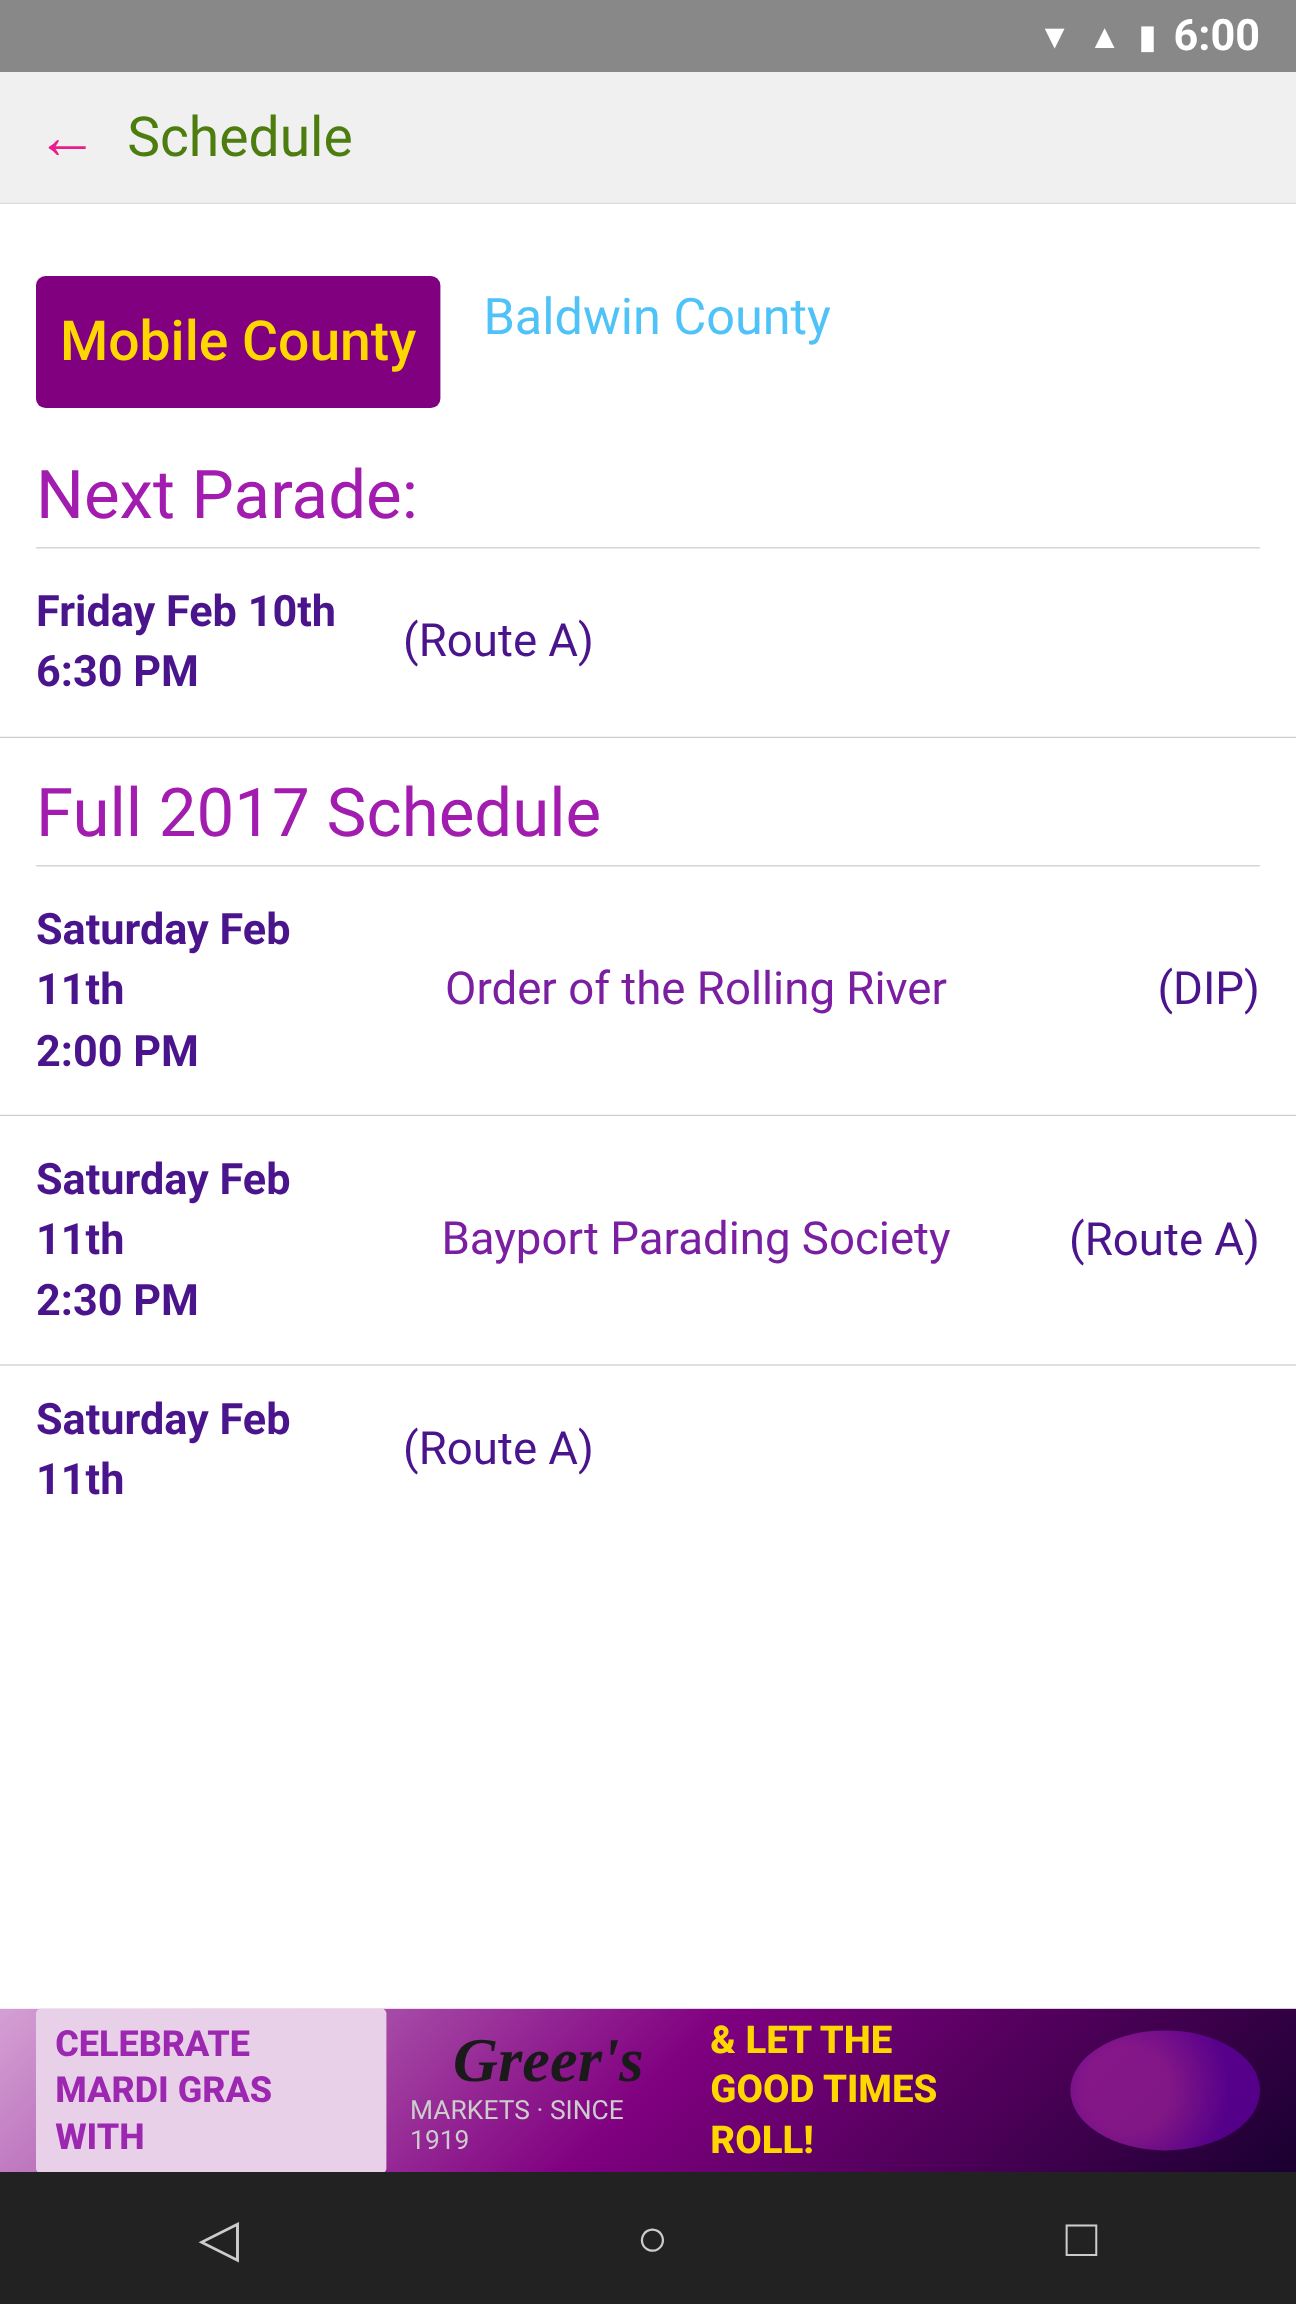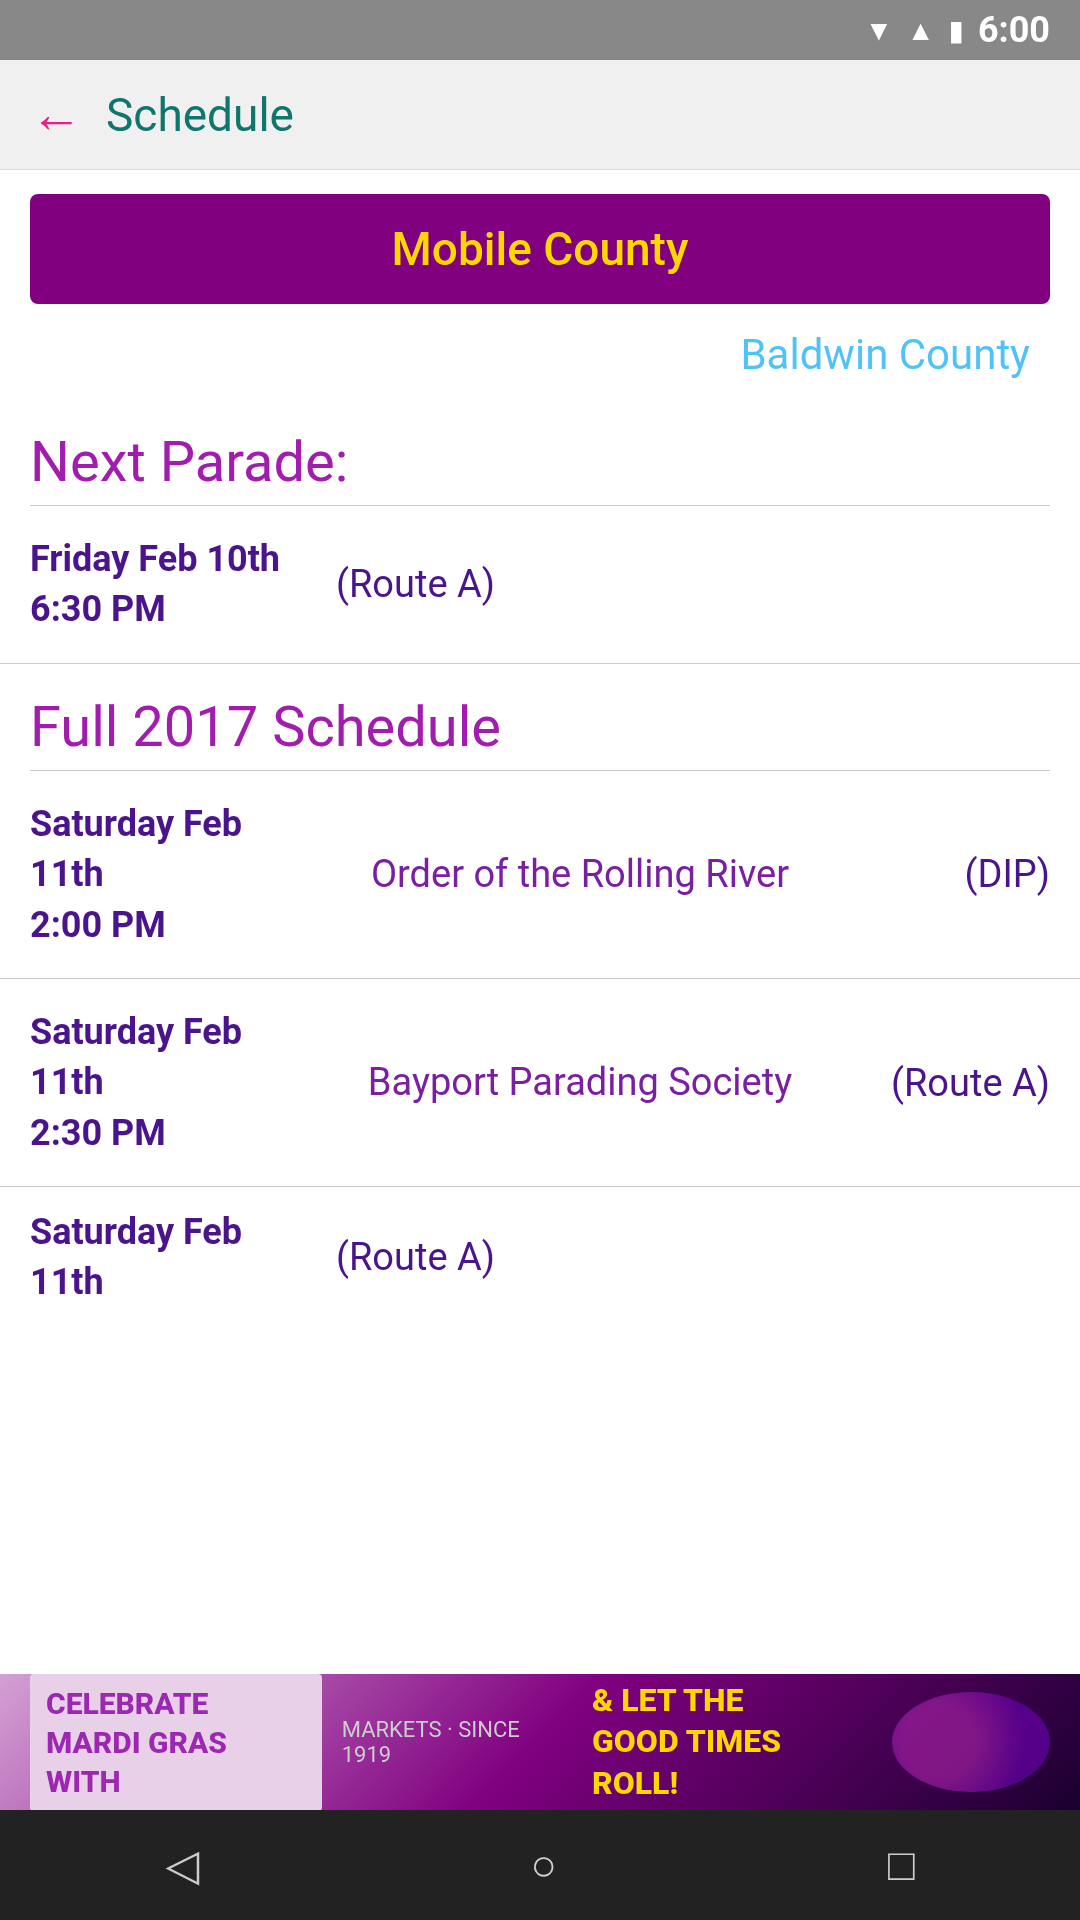--- a/index.html
+++ b/index.html
@@ -50,36 +50,37 @@
     .back-btn {
       color: #e91e8c;
       font-size: 52px;
       cursor: pointer;
       font-weight: 300;
       line-height: 1;
     }
     .app-bar-title {
       font-size: 46px;
       font-weight: 400;
-      color: #0f766e;
+      color: #4d7c0f;
     }
 
     
     .main-content {
       flex: 1;
       display: flex;
       flex-direction: column;
     }
 
     
     .tab-container {
       padding: 24px 30px 10px;
       display: flex;
-      flex-direction: column;
+      flex-direction: row;
       gap: 16px;
+      margin-top: 36px;
     }
     .tab-active {
       background: #800080;
       border-radius: 8px;
       padding: 28px 20px;
       text-align: center;
     }
     .tab-active-label {
       color: #ffd700;
       font-size: 46px;
@@ -269,20 +270,21 @@
     <div class="schedule-date">
       <span>Saturday Feb 11th</span><br>
       <span></span>
     </div>
     <div class="schedule-route">(Route A)</div>
   </div>
 
   <div class="ad-banner" style="margin-top: auto;">
     <div class="ad-left">CELEBRATE<br>MARDI GRAS WITH</div>
     <div class="ad-center">
+      <div class="ad-logo">Greer's</div>
       <div class="ad-sub">MARKETS · SINCE 1919</div>
     </div>
     <div class="ad-right">&amp; LET THE<br>GOOD TIMES ROLL!</div>
     <div class="ad-beads"></div>
   </div>
 
 </div>
 
 <div class="nav-bar">
   <span class="nav-btn">◁</span>

